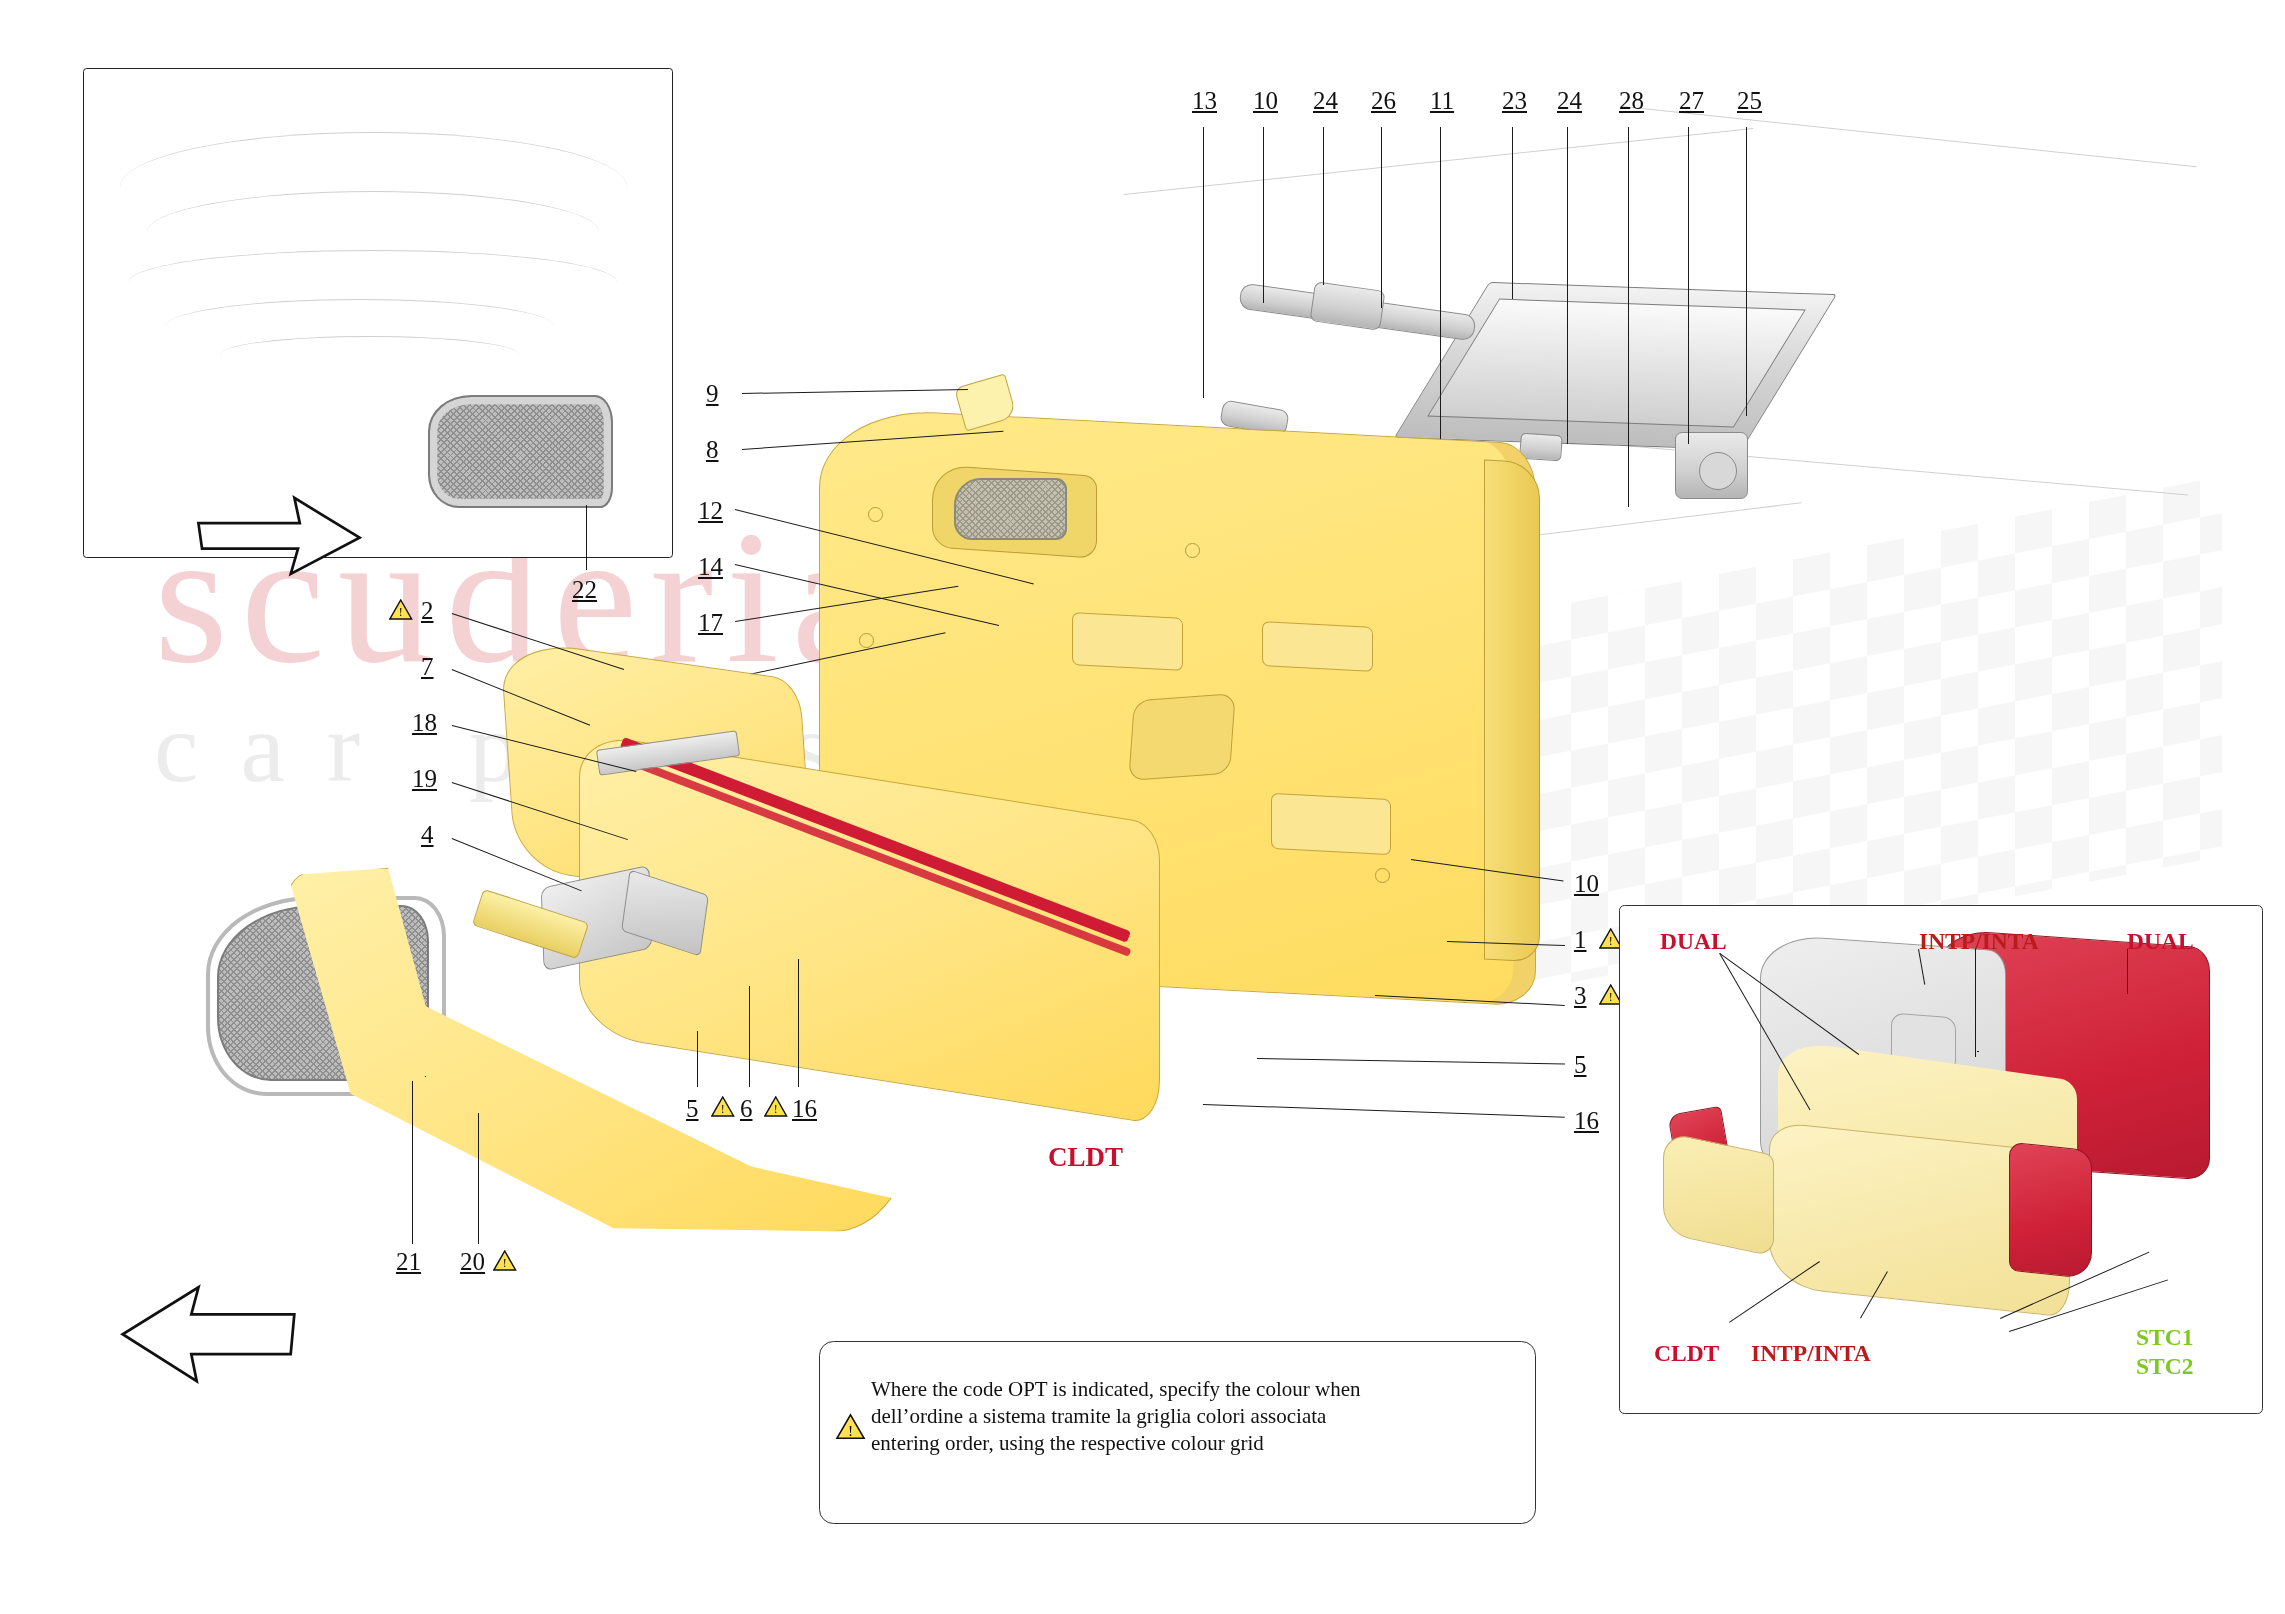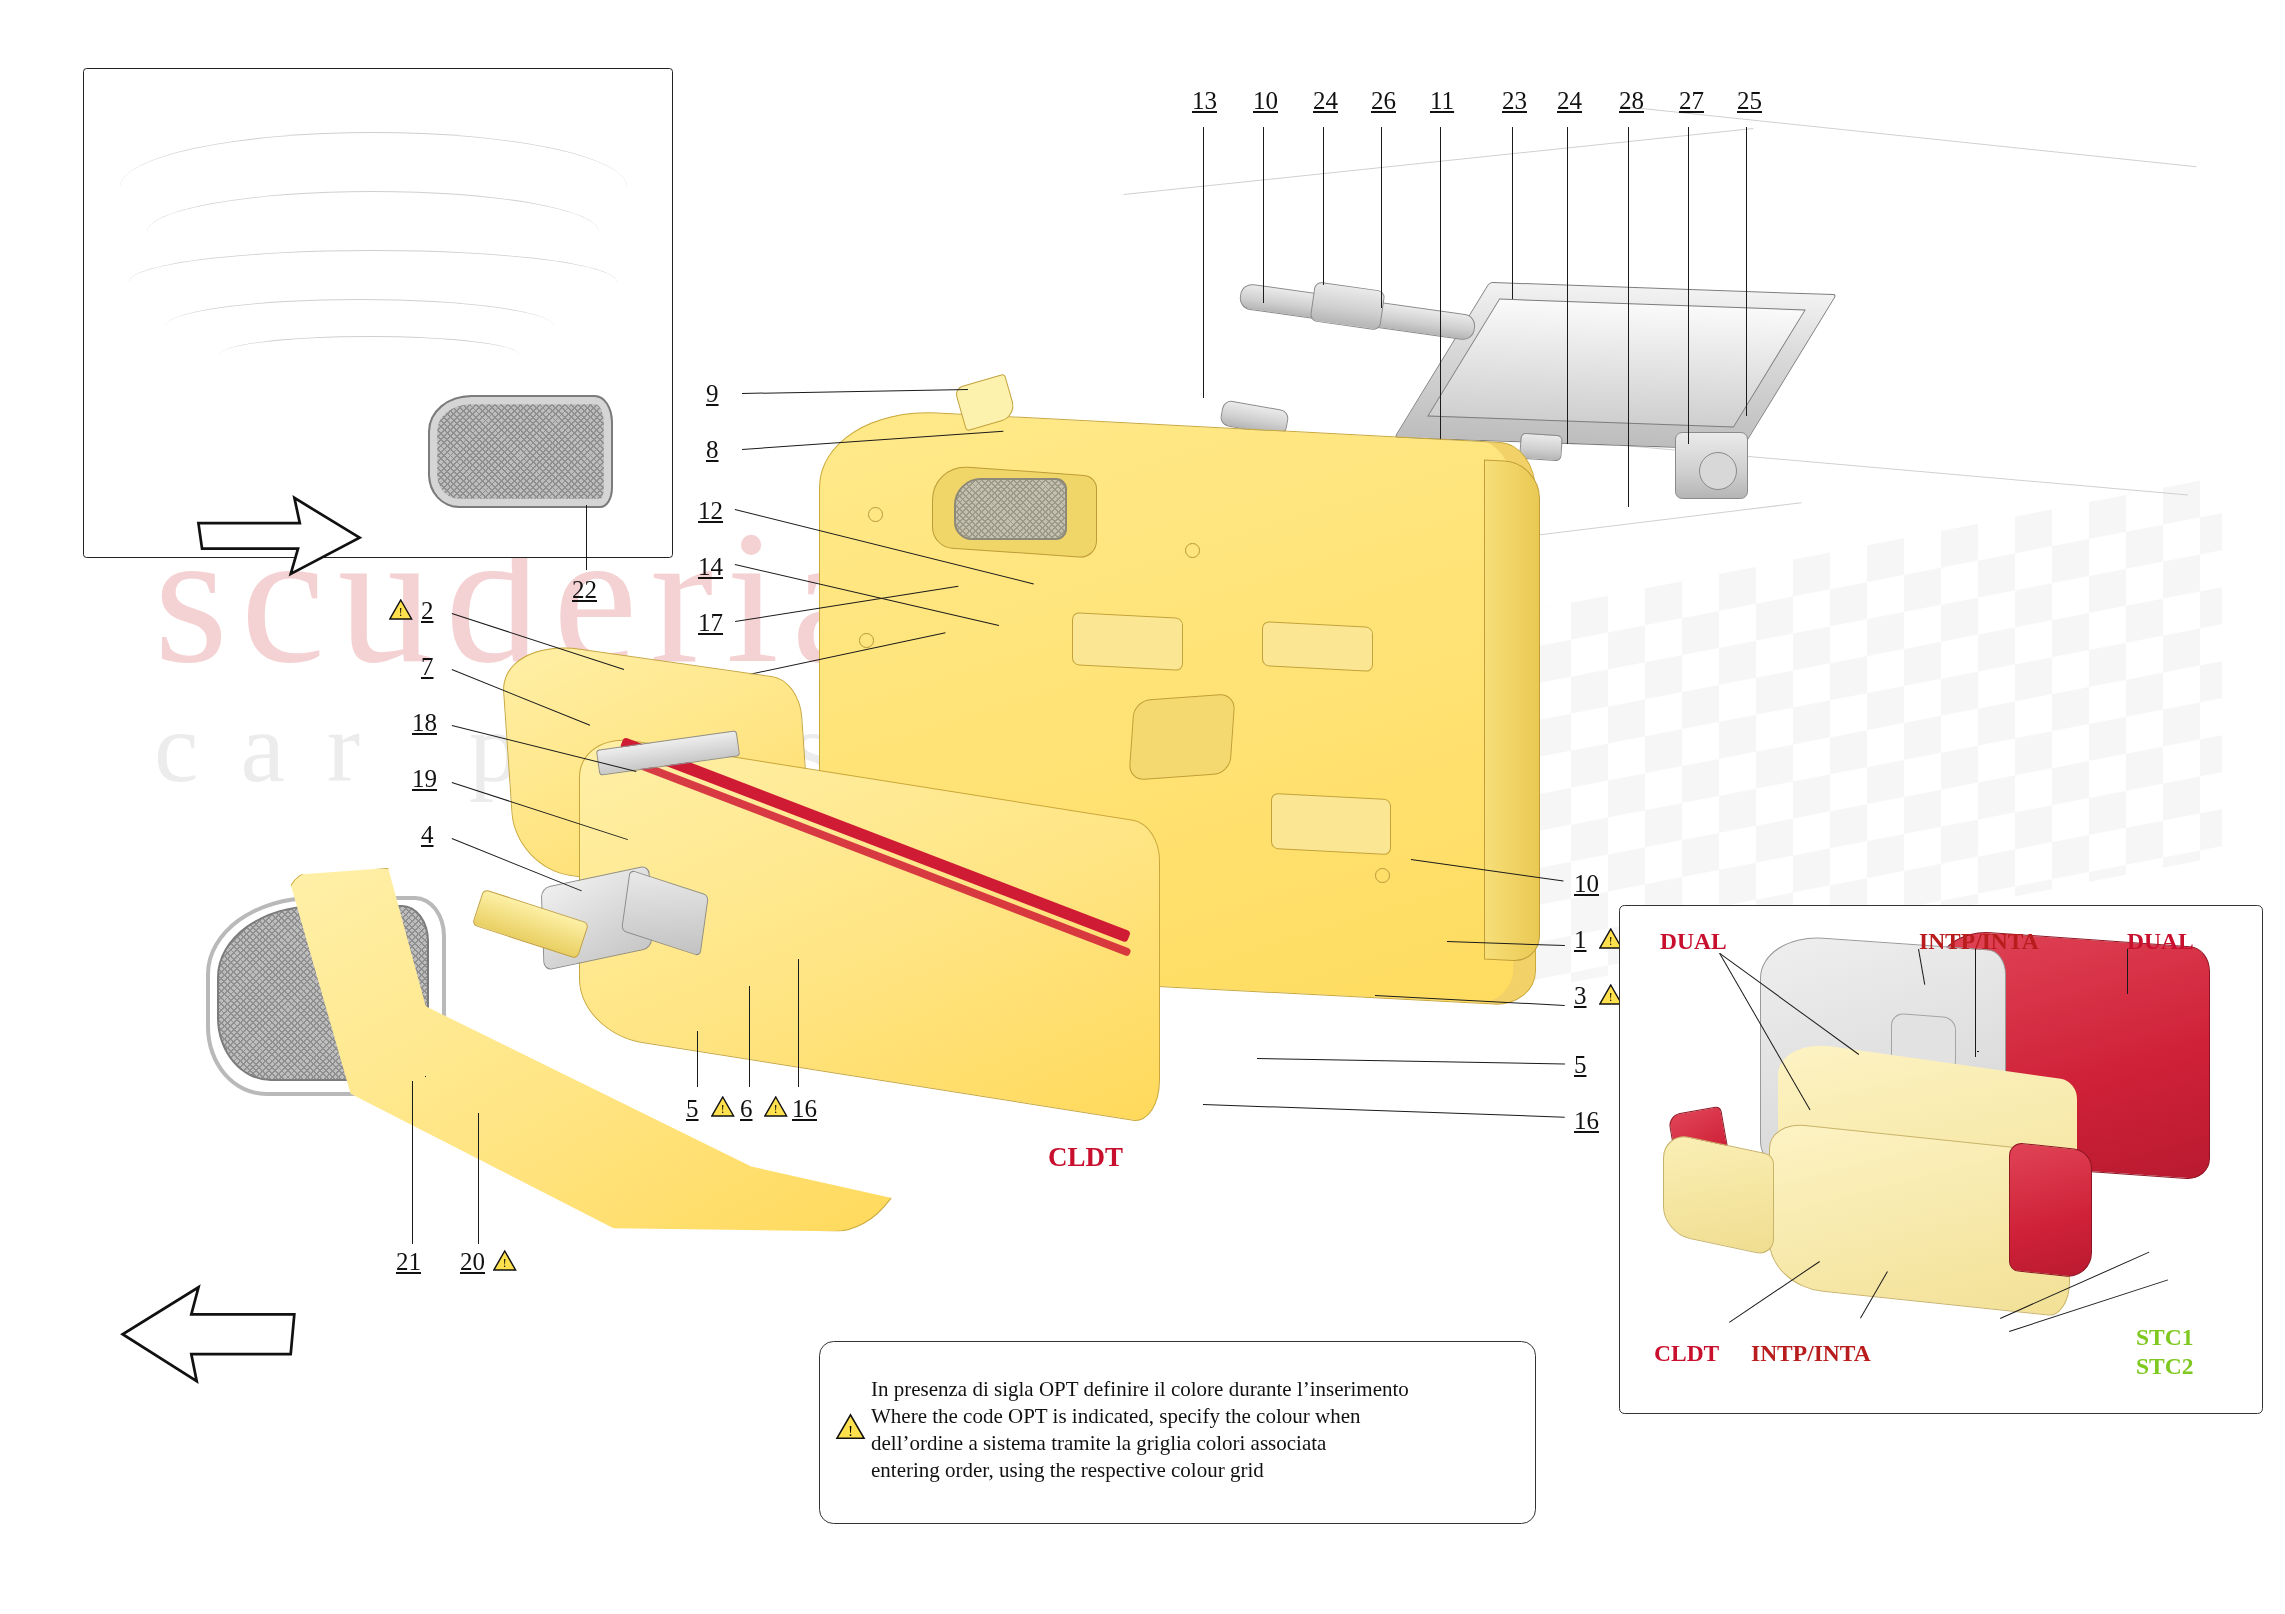--- a/index.html
+++ b/index.html
@@ -303,21 +303,20 @@
 <div class="abs" id="att">
   <div class="warn">
     <span class="tri" style="width:31px;height:27px;">
       <svg width="31" height="27" viewBox="0 0 34 30">
           <polygon points="17,2 32,28 2,28" fill="#ffe14d" stroke="#111" stroke-width="1.8"></polygon>
           <text x="17" y="25" font-size="17" text-anchor="middle" font-family="Liberation Serif,serif">!</text>
         </svg>
     </span>
   </div>
   <div class="body">
-    <div>In presenza di sigla OPT definire il colore durante l’inserimento</div>
     <div>Where the code OPT is indicated, specify the colour when</div>
     <div>dell’ordine a sistema tramite la griglia colori associata</div>
     <div>entering order, using the respective colour grid</div>
   </div>
 </div>
 
 <div class="abs" id="vbox">
 
   <div class="redpanel" style="left:317px;top:32px;width:271px;height:231px;
               border-radius:54px 20px 23.5px 22px / 42px 23.5px 22px 27px;transform:skewY(4deg);"></div>

